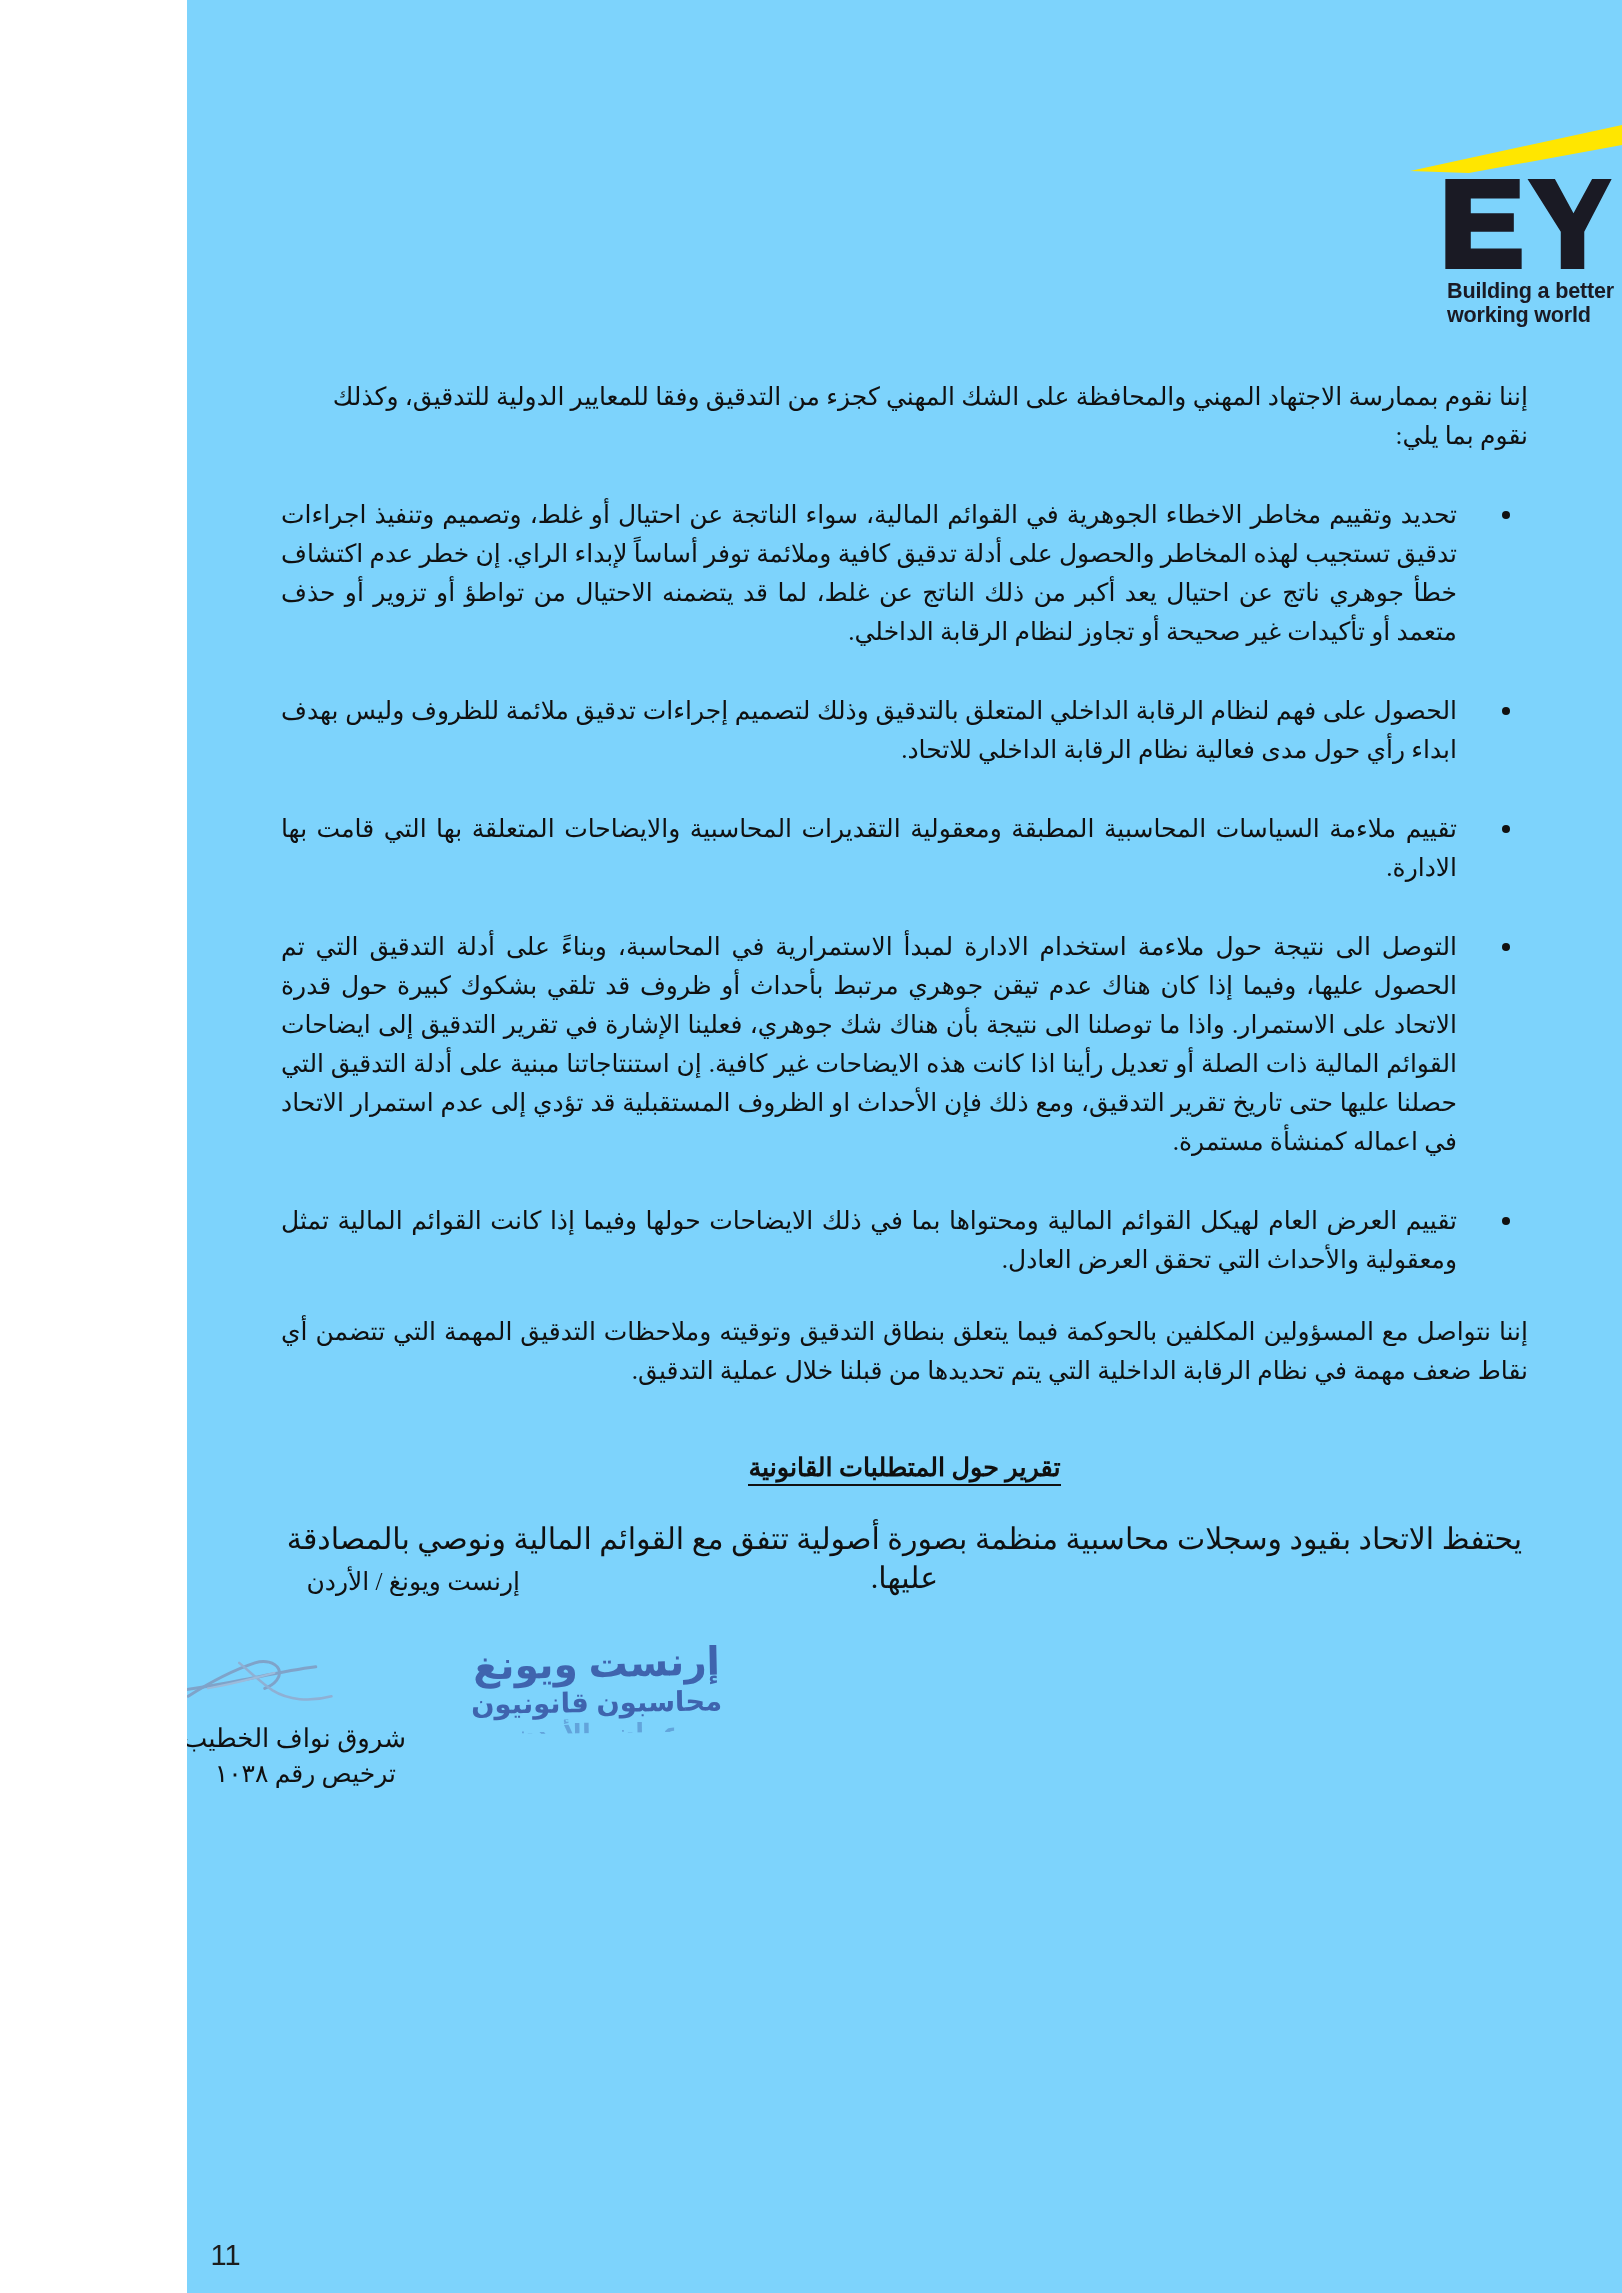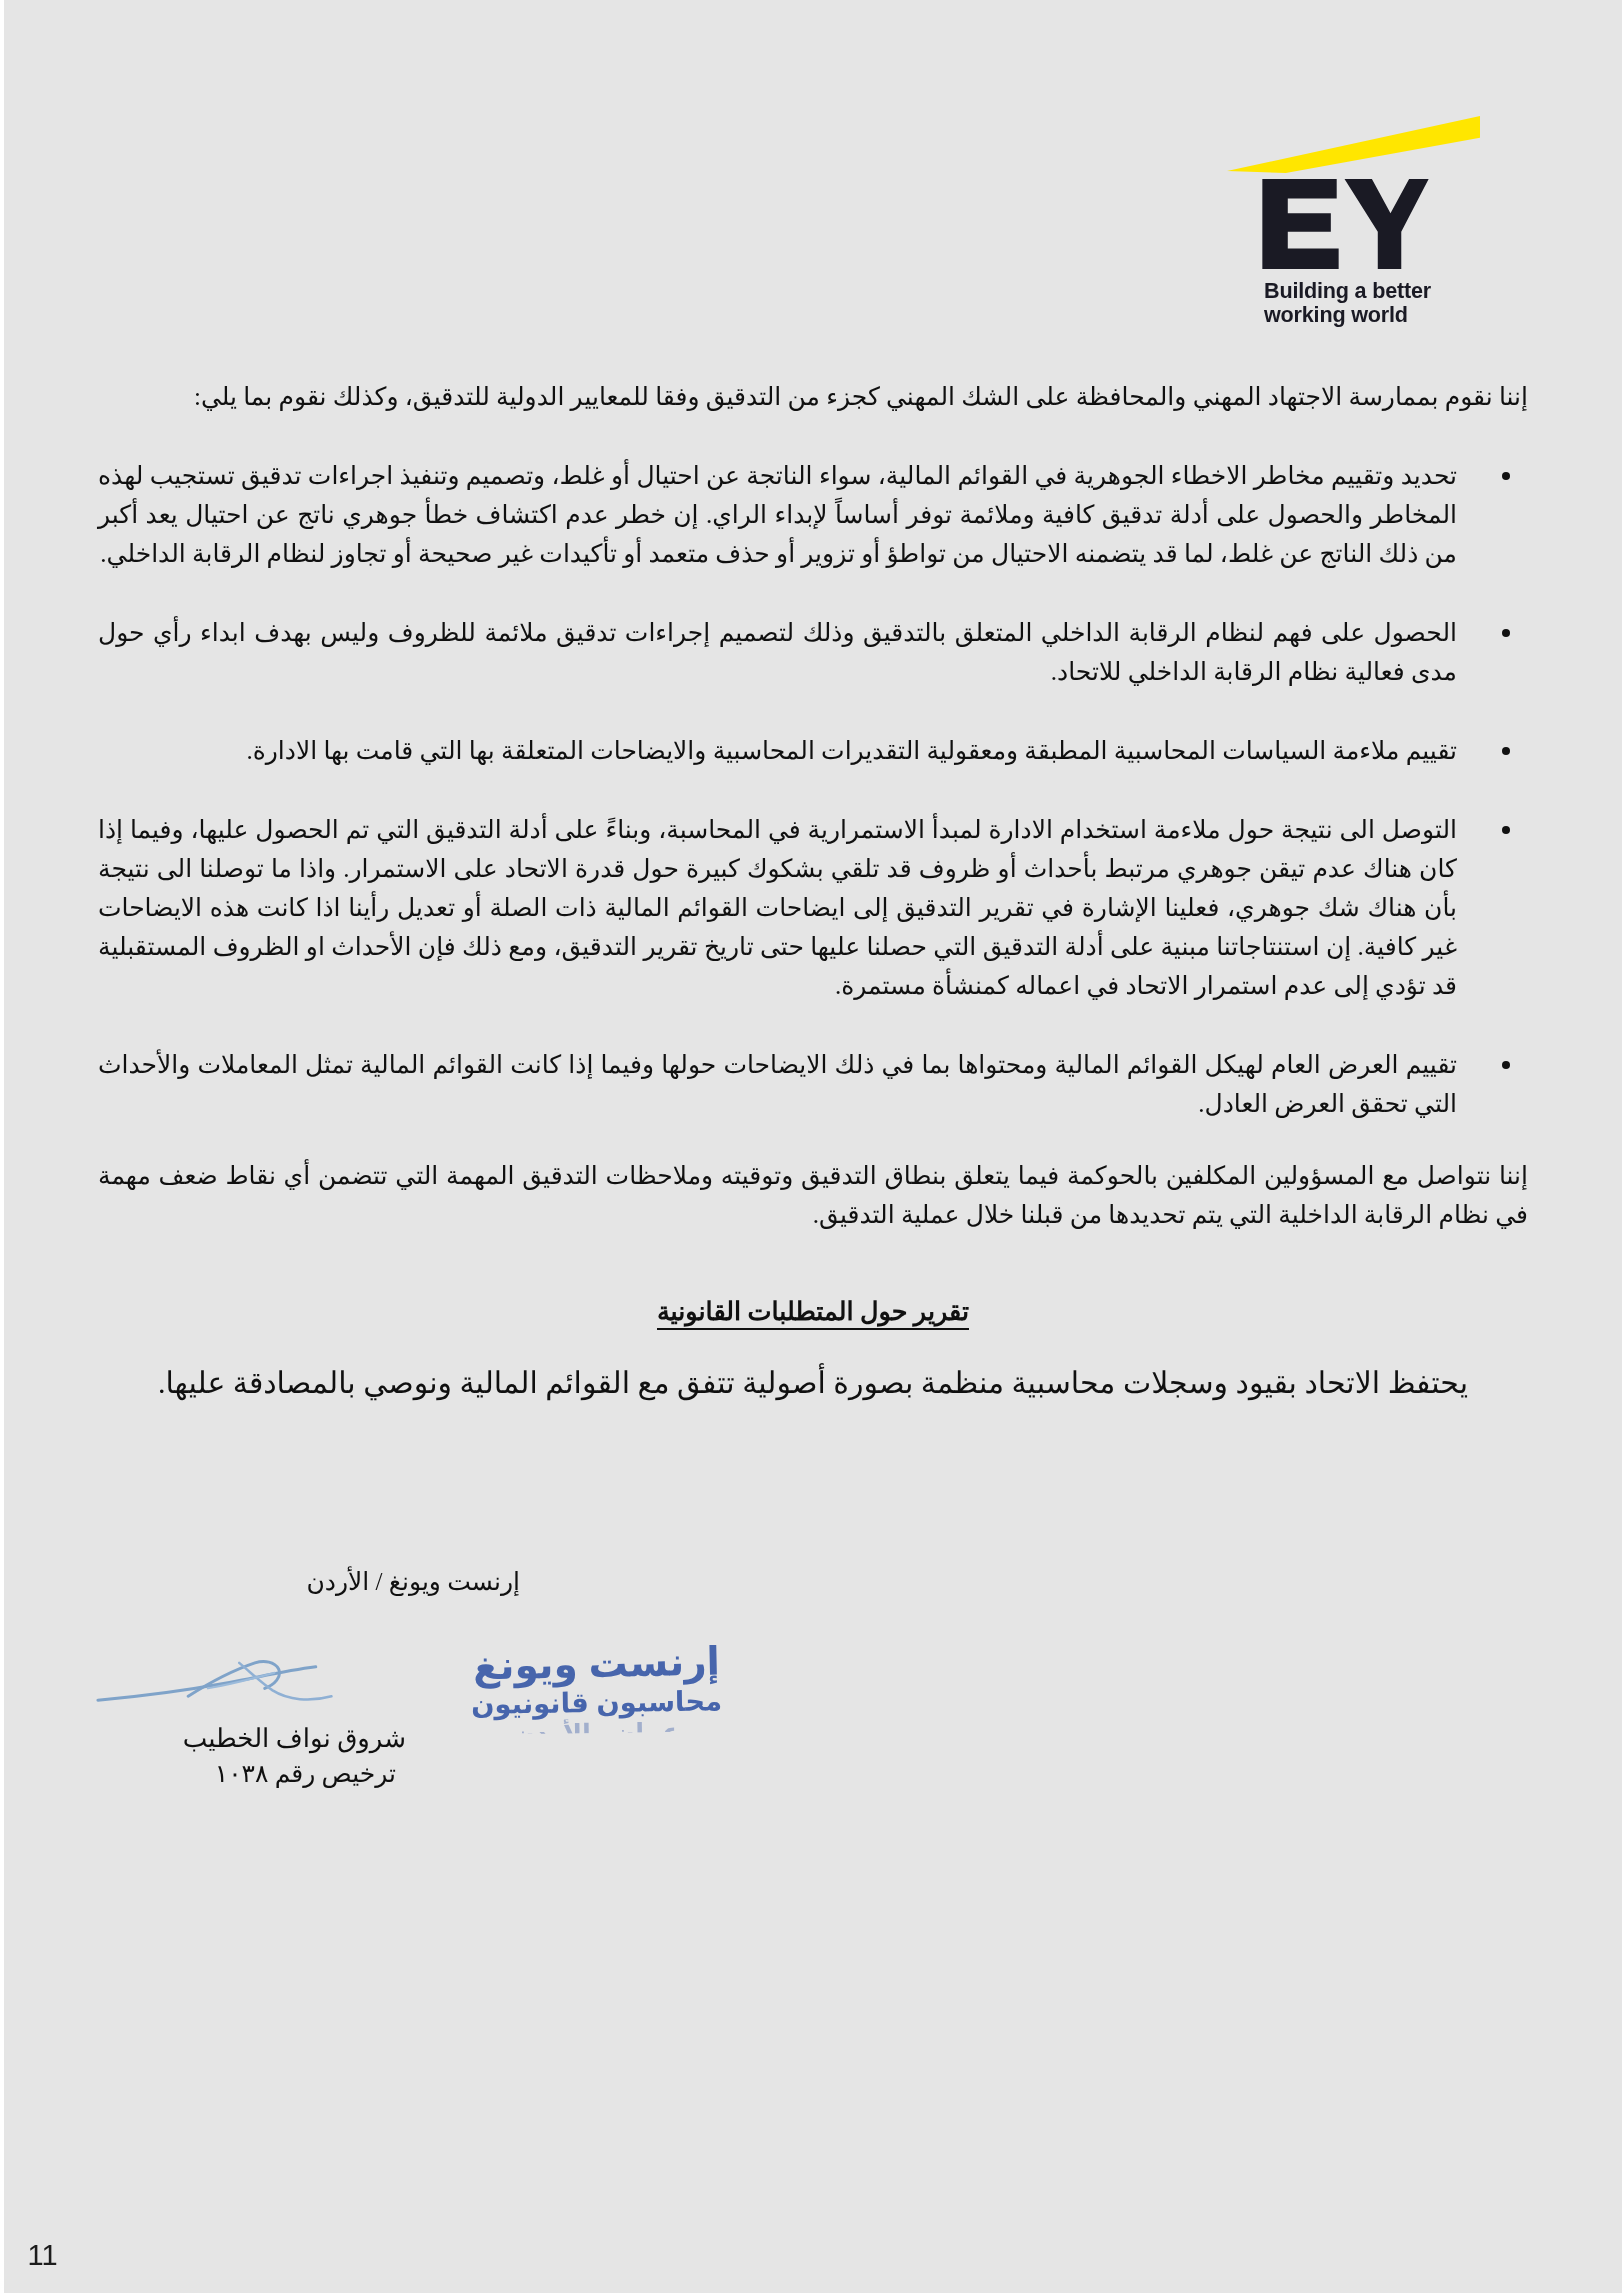--- a/index.html
+++ b/index.html
@@ -7,23 +7,23 @@
     margin: 0;
     padding: 0;
     background: #ffffff;
   }
   body {
     font-family: "Liberation Serif", "DejaVu Serif", serif;
     color: #101010;
   }
   .page {
     position: relative;
-    width: 1618px;
+    width: 1435px;
     height: 2294px;
-    background: #e5e5e5;
+    background: #7dd3fc;
     overflow: hidden;
     box-sizing: border-box;
   }
 
   
   .logo-block {
     position: absolute;
     top: 116px;
     left: 1223px;
     width: 255px;
@@ -243,21 +243,21 @@
 
   <div class="body-area">
 
     <p class="para lead">إننا نقوم بممارسة الاجتهاد المهني والمحافظة على الشك المهني كجزء من التدقيق وفقا للمعايير الدولية للتدقيق، وكذلك نقوم بما يلي:</p>
 
     <ul class="bullets">
       <li>تحديد وتقييم مخاطر الاخطاء الجوهرية في القوائم المالية، سواء الناتجة عن احتيال أو غلط، وتصميم وتنفيذ اجراءات تدقيق تستجيب لهذه المخاطر والحصول على أدلة تدقيق كافية وملائمة توفر أساساً لإبداء الراي. إن خطر عدم اكتشاف خطأ جوهري ناتج عن احتيال يعد أكبر من ذلك الناتج عن غلط، لما قد يتضمنه الاحتيال من تواطؤ أو تزوير أو حذف متعمد أو تأكيدات غير صحيحة أو تجاوز لنظام الرقابة الداخلي.</li>
       <li>الحصول على فهم لنظام الرقابة الداخلي المتعلق بالتدقيق وذلك لتصميم إجراءات تدقيق ملائمة للظروف وليس بهدف ابداء رأي حول مدى فعالية نظام الرقابة الداخلي للاتحاد.</li>
       <li>تقييم ملاءمة السياسات المحاسبية المطبقة ومعقولية التقديرات المحاسبية والايضاحات المتعلقة بها التي قامت بها الادارة.</li>
       <li>التوصل الى نتيجة حول ملاءمة استخدام الادارة لمبدأ الاستمرارية في المحاسبة، وبناءً على أدلة التدقيق التي تم الحصول عليها، وفيما إذا كان هناك عدم تيقن جوهري مرتبط بأحداث أو ظروف قد تلقي بشكوك كبيرة حول قدرة الاتحاد على الاستمرار. واذا ما توصلنا الى نتيجة بأن هناك شك جوهري، فعلينا الإشارة في تقرير التدقيق إلى ايضاحات القوائم المالية ذات الصلة أو تعديل رأينا اذا كانت هذه الايضاحات غير كافية. إن استنتاجاتنا مبنية على أدلة التدقيق التي حصلنا عليها حتى تاريخ تقرير التدقيق، ومع ذلك فإن الأحداث او الظروف المستقبلية قد تؤدي إلى عدم استمرار الاتحاد في اعماله كمنشأة مستمرة.</li>
-      <li>تقييم العرض العام لهيكل القوائم المالية ومحتواها بما في ذلك الايضاحات حولها وفيما إذا كانت القوائم المالية تمثل المعاملات والأحداث التي تحقق العرض العادل.</li>
+      <li>تقييم العرض العام لهيكل القوائم المالية ومحتواها بما في ذلك الايضاحات حولها وفيما إذا كانت القوائم المالية تمثل ومعقولية والأحداث التي تحقق العرض العادل.</li>
     </ul>
 
     <p class="para closing-para">إننا نتواصل مع المسؤولين المكلفين بالحوكمة فيما يتعلق بنطاق التدقيق وتوقيته وملاحظات التدقيق المهمة التي تتضمن أي نقاط ضعف مهمة في نظام الرقابة الداخلية التي يتم تحديدها من قبلنا خلال عملية التدقيق.</p>
 
     <h2 class="section-heading">
       <span>تقرير حول المتطلبات القانونية</span>
     </h2>
 
     <p class="para post-heading-para">يحتفظ الاتحاد بقيود وسجلات محاسبية منظمة بصورة أصولية تتفق مع القوائم المالية ونوصي بالمصادقة عليها.</p>
   </div>

